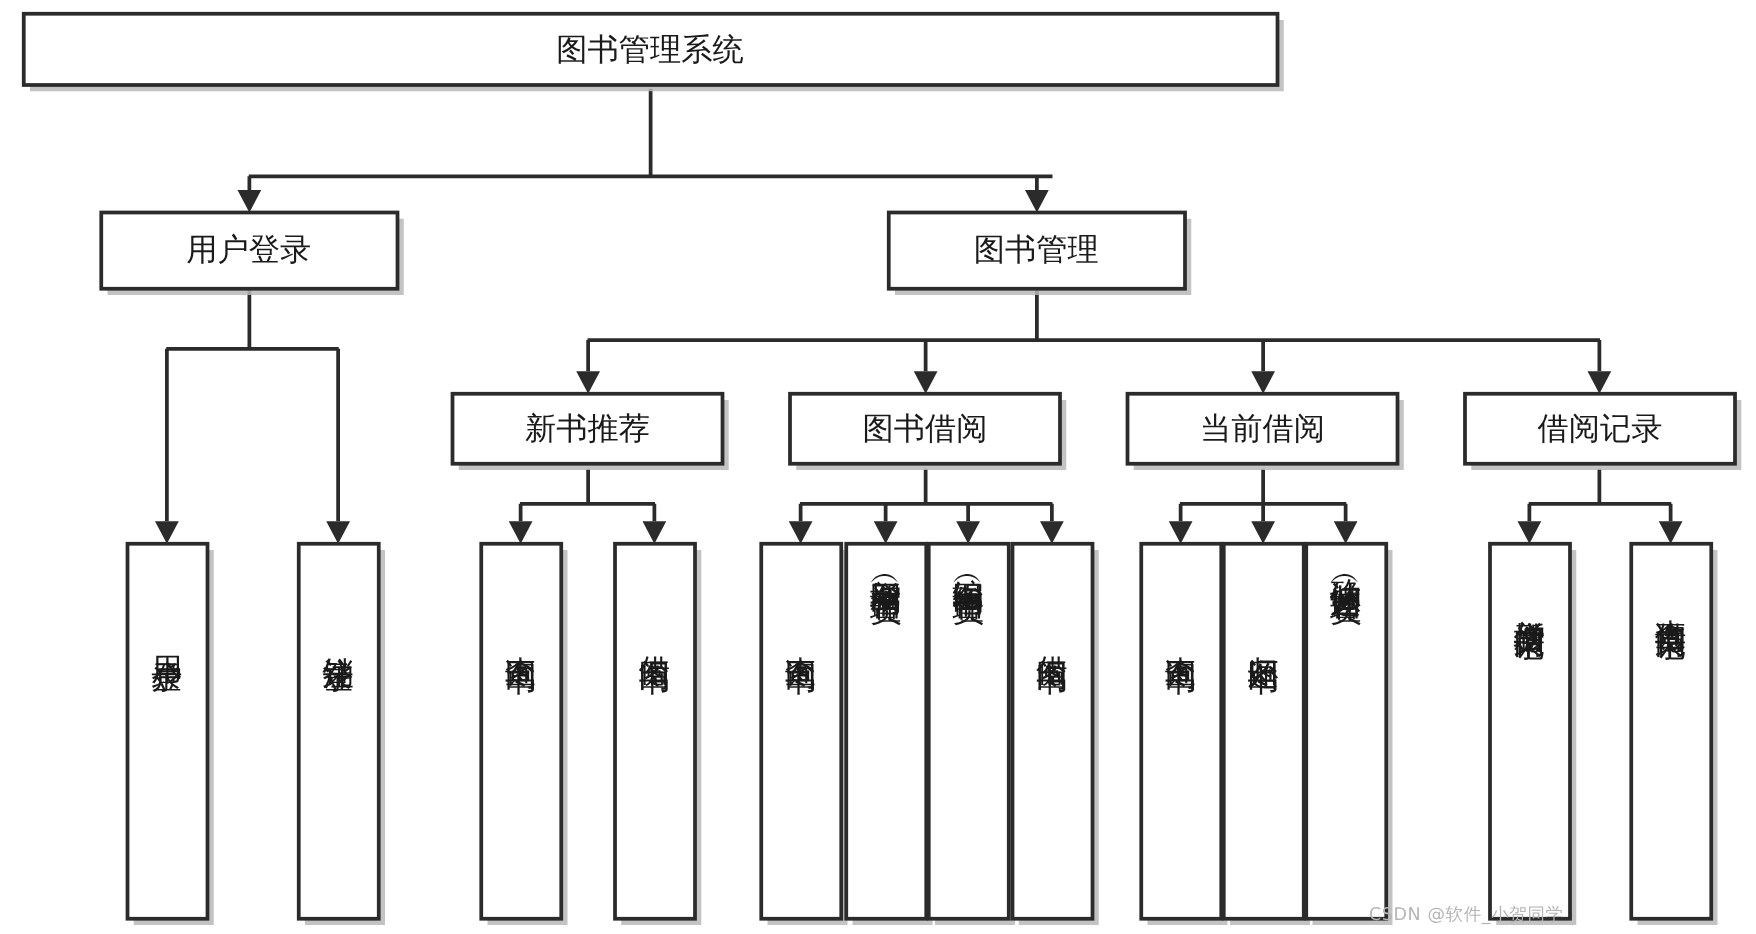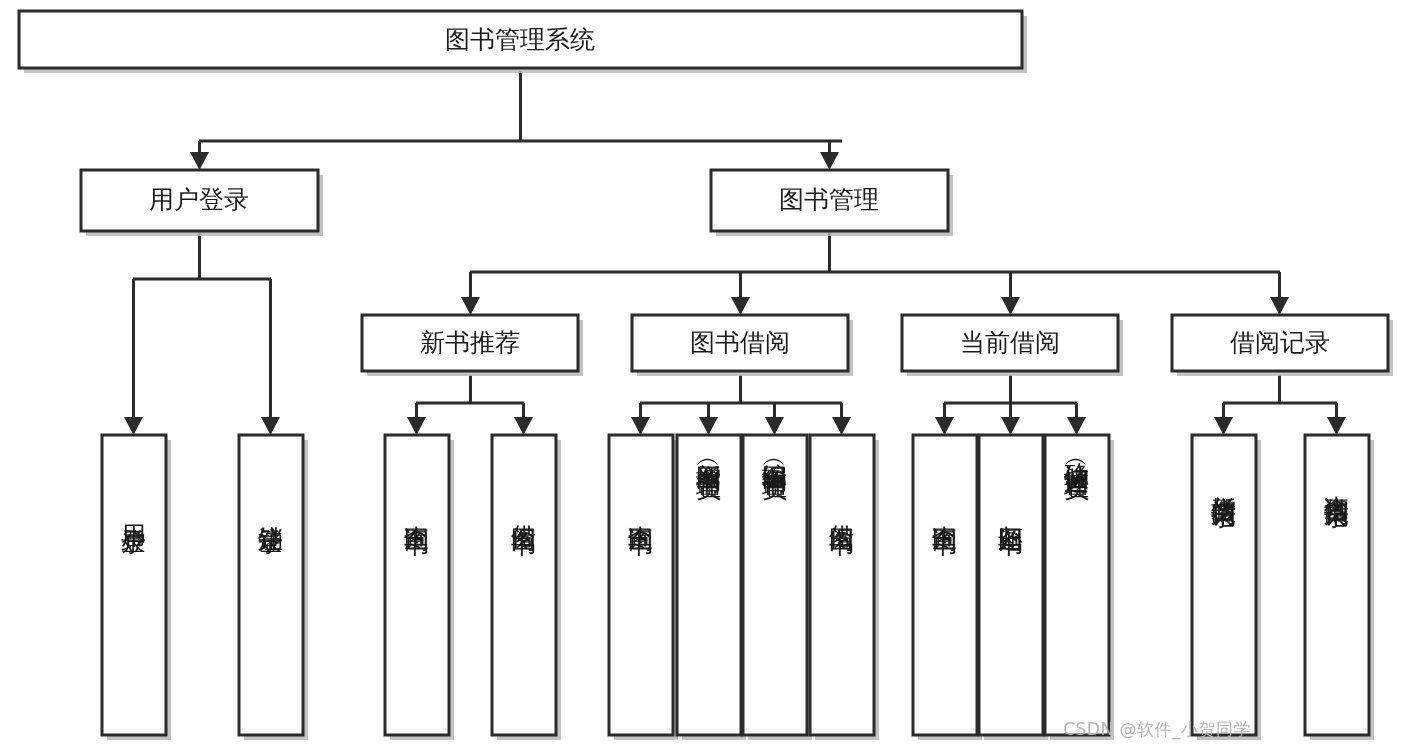--- a/index.html
+++ b/index.html
@@ -51,21 +51,21 @@
     fill: #1a1a1a;
     font-size: 25px;
     text-anchor: middle;
     dominant-baseline: middle;
   }
   .watermark-text {
     position: absolute;
     right: 14px;
     bottom: 6px;
     font-family: "DejaVu Sans", "Liberation Sans", sans-serif;
-    font-size: 17px;
+    font-size: 14px;
     color: #b5b5b5;
     white-space: nowrap;
     letter-spacing: 0.5px;
     user-select: none;
   }
   .leaf-label-html {
     position: absolute;
     font-family: "DejaVu Sans", "Liberation Sans", sans-serif;
     font-size: 25px;
     color: #1a1a1a;

